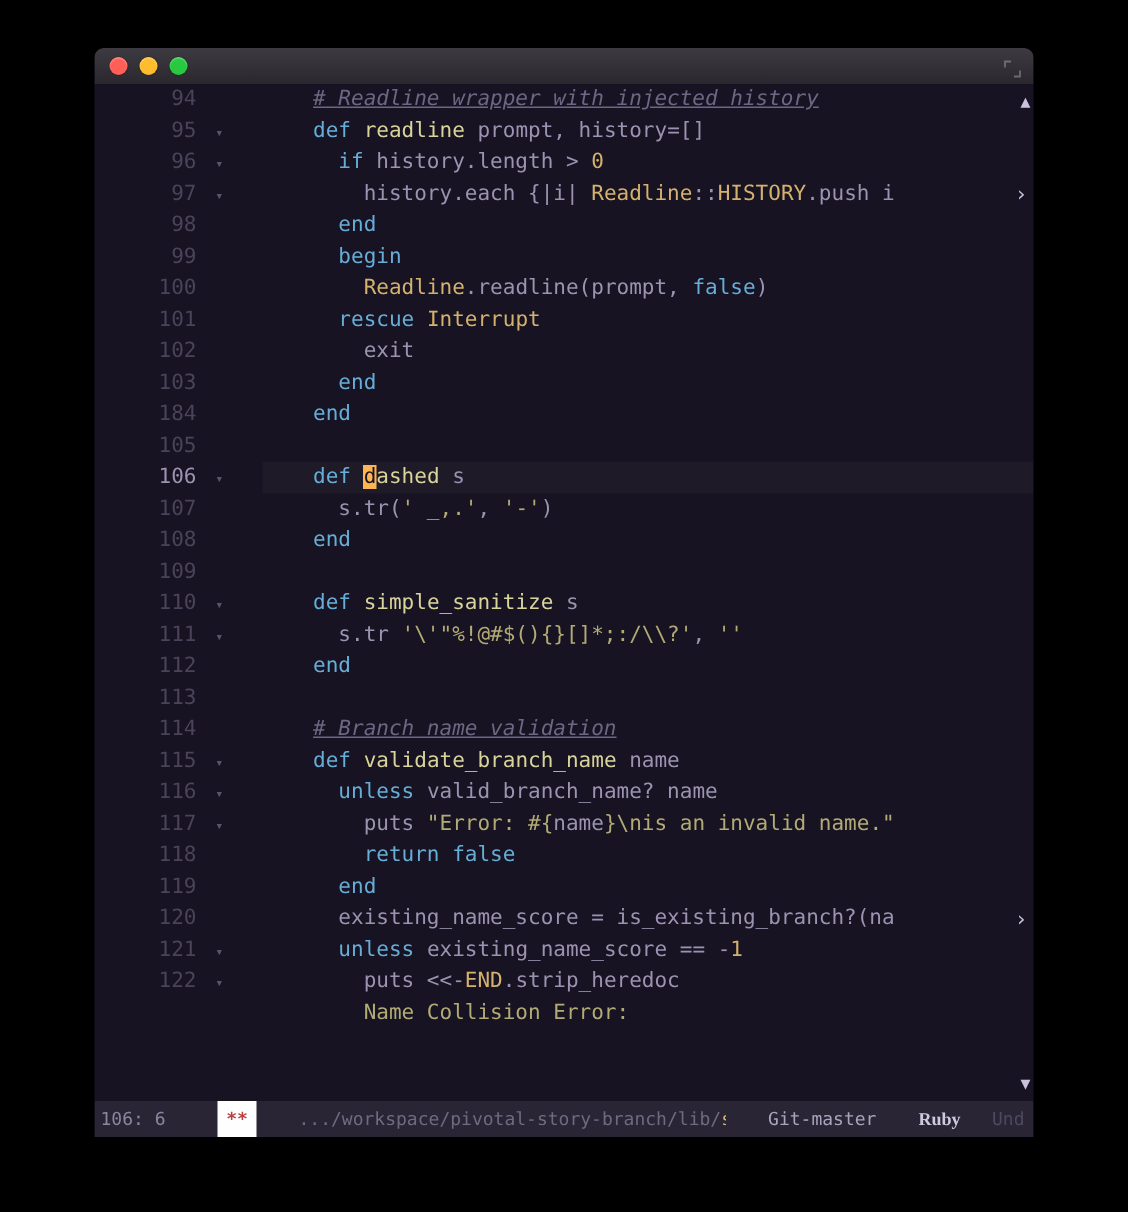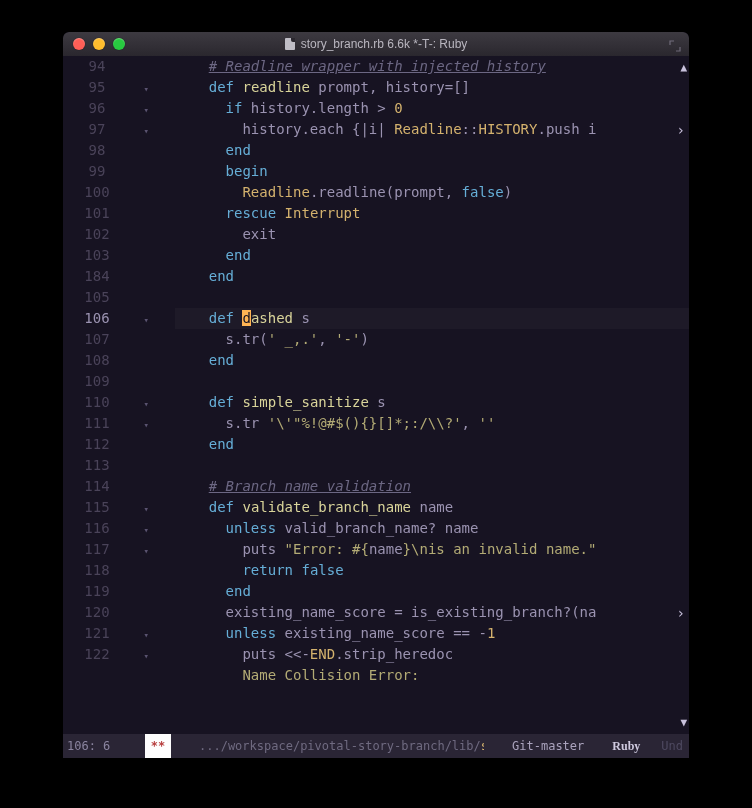--- a/index.html
+++ b/index.html
@@ -19,21 +19,21 @@
   .tl.red { background: #ff5f57; }
   .tl.yel { background: #ffbd2e; }
   .tl.grn { background: #28c940; }
   .title { position: absolute; left: 0; right: 0; text-align: center; font-family: "Lucida Grande","Helvetica Neue",sans-serif; font-size: 12px; color: #b9b6bf; display: flex; align-items: center; justify-content: center; gap: 6px; pointer-events:none;}
   .doc-icon { width: 10px; height: 12px; background: #c0bec6; display: inline-block; border-radius: 1px; position: relative; }
   .doc-icon::after { content:""; position:absolute; right:0; top:0; width:4px; height:4px; background:#2a272e; border-bottom-left-radius:2px;}
   .expand { position:absolute; right:8px; top:5px; width:12px; height:12px; opacity:0.4; }
   .expand svg { width:12px; height:12px; }
 
   .editor { flex: 1; display: flex; font-size: 14px; line-height: 21px; background: #171322; color: #9b93b1; overflow: hidden; position: relative; }
-  .gutter { width: 112px; flex-shrink: 0; text-align: center; padding-right: 6px; position: relative; }
+  .gutter { width: 112px; flex-shrink: 0; text-align: right; padding-right: 6px; position: relative; }
   .gutter .ln { color: #4a4359; padding-right: 38px; position: relative; height:21px; }
   .gutter .ln.cur { color: #9b93b1; }
   .gutter .fold { position: absolute; right: 20px; top: 2px; color: #5a5370; font-size: 9px; user-select:none; cursor:pointer;}
   .code { flex: 1; white-space: pre; overflow: hidden; }
   .code-line { height:21px; }
 
   .kw { color: #66aed7; }
   .def { color: #d9d49a; }
   .str { color: #b3ab75; }
   .com { color: #6c6783; font-style: italic; text-decoration: underline; }
@@ -65,24 +65,20 @@
 </head>
 <body>
 
 <div class="window">
 
   <div class="titlebar">
     <div class="traffic">
       <div class="tl red"></div>
       <div class="tl yel"></div>
       <div class="tl grn"></div>
-    </div>
-    <div class="title">
-      <span class="doc-icon"></span>
-      <span>story_branch.rb 6.6k *-T-: Ruby</span>
     </div>
     <div class="expand">
       <svg viewBox="0 0 12 12">
           <path d="M1 5V1h4M11 7v4H7" stroke="#c9c2dd" stroke-width="1.2" fill="none"></path>
         </svg>
     </div>
   </div>
 
   <div class="editor">
     <div class="gutter">

